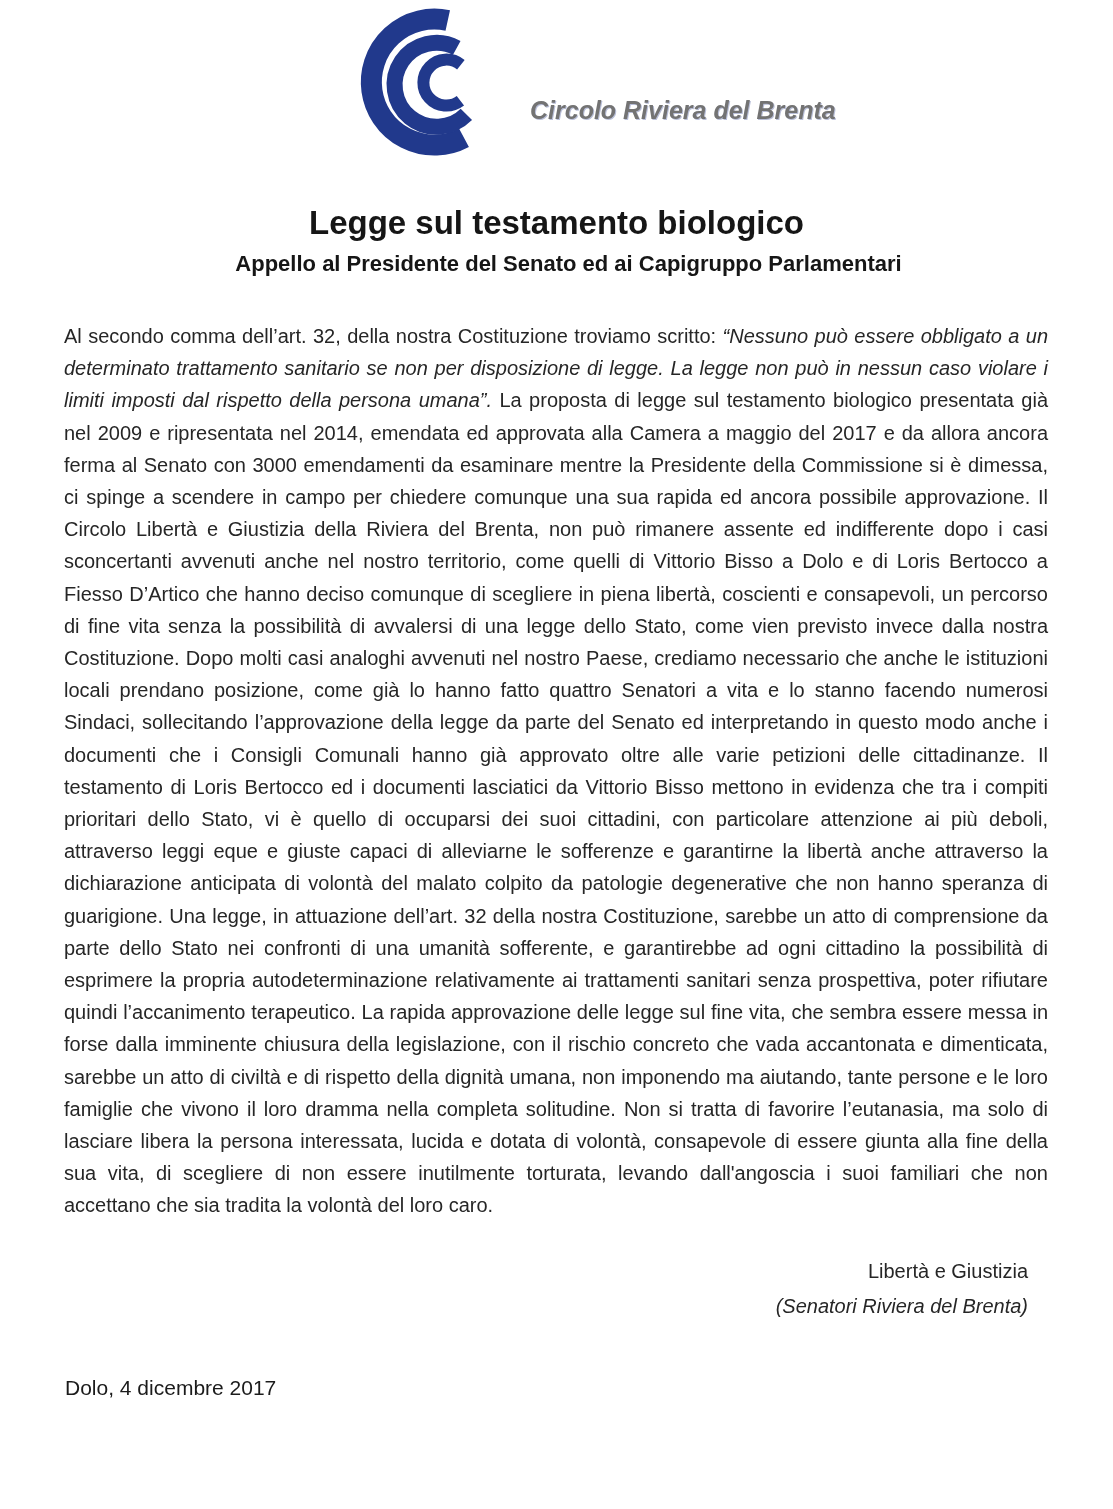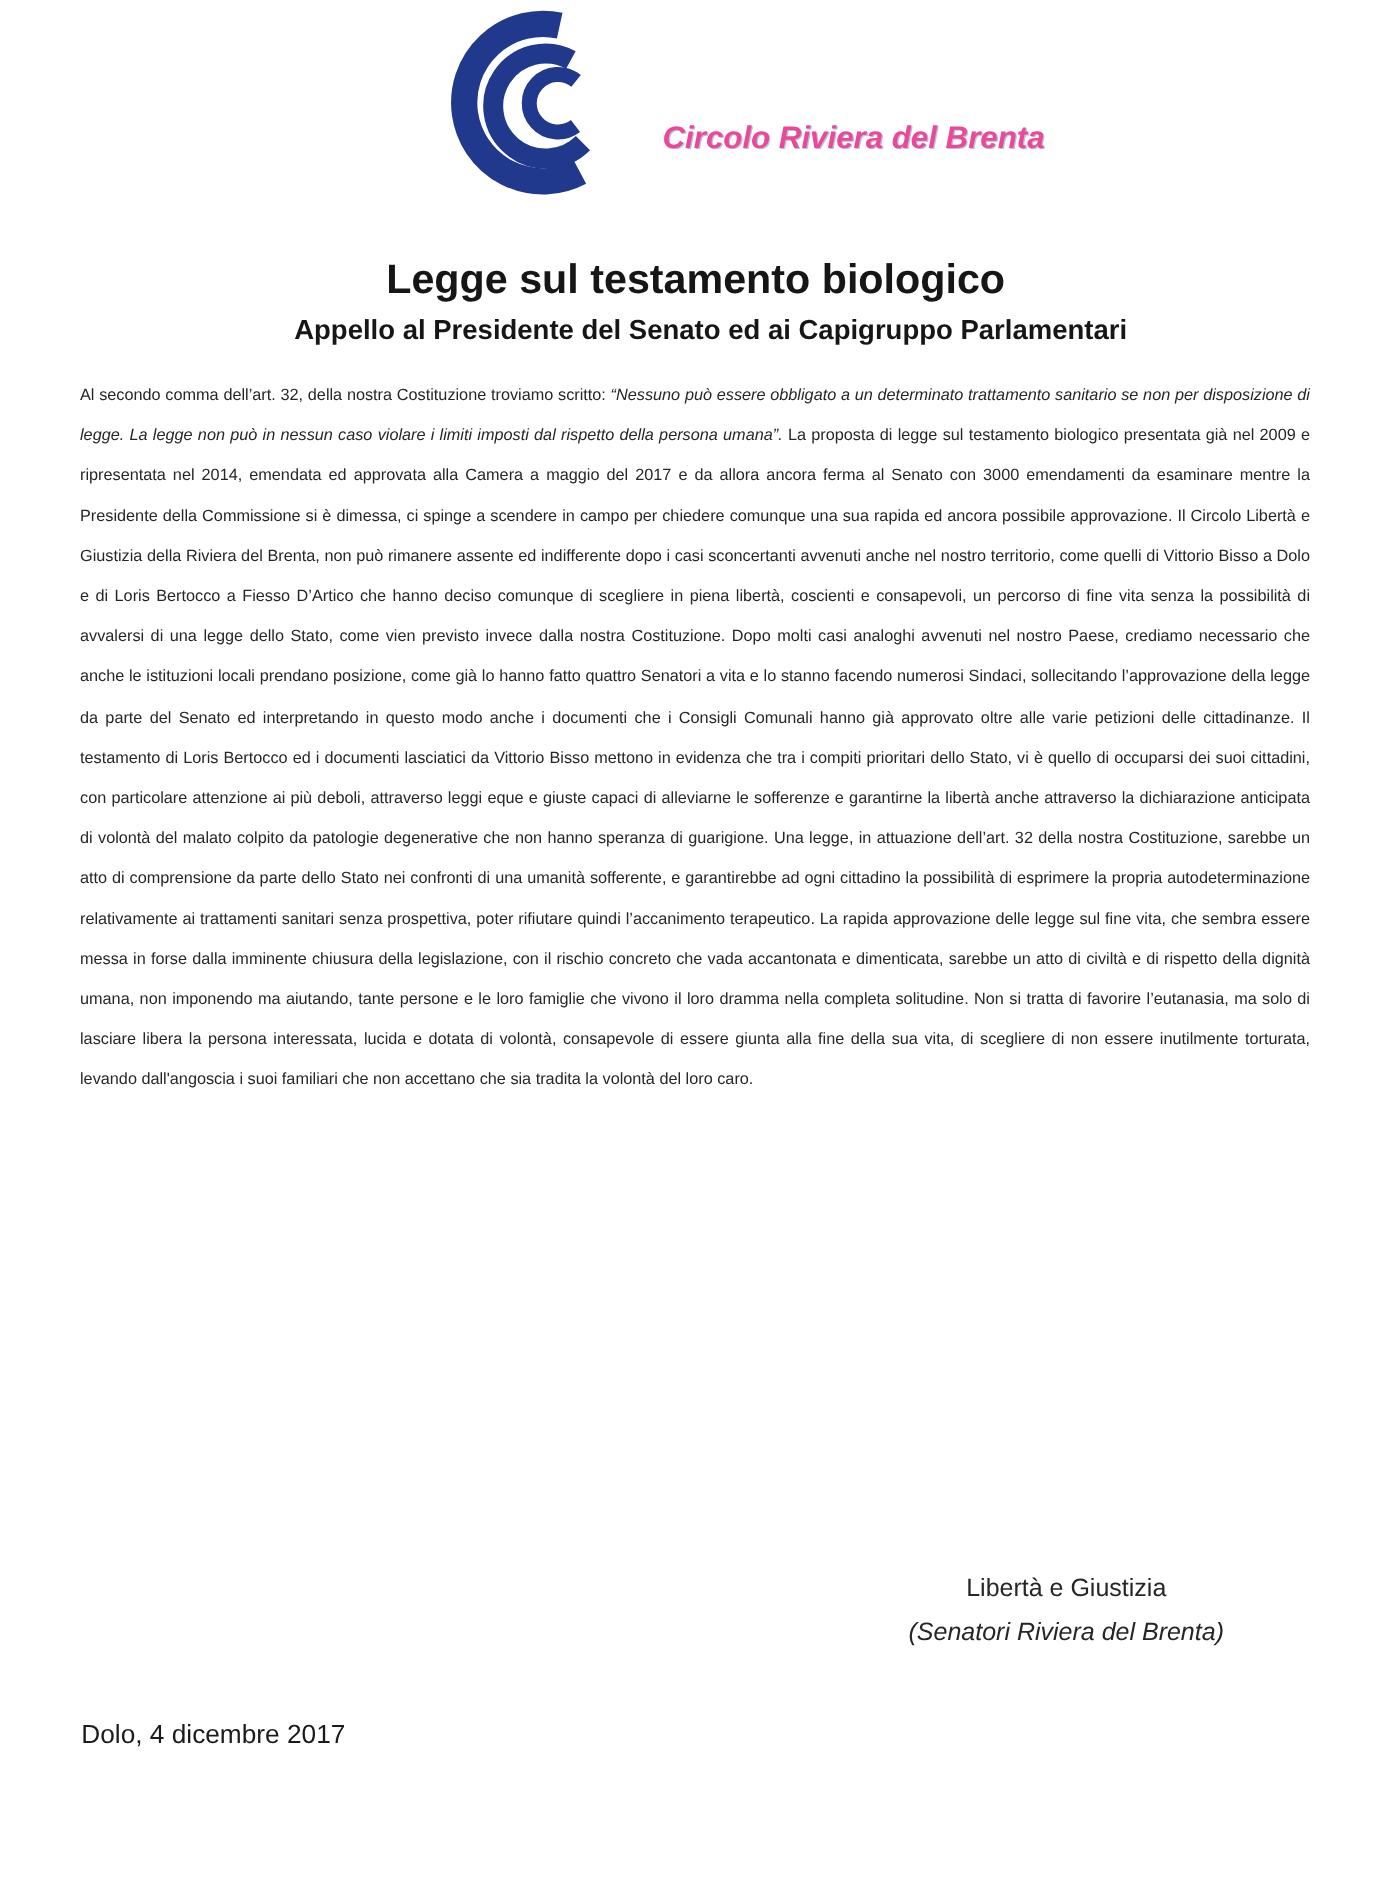--- a/index.html
+++ b/index.html
@@ -40,21 +40,21 @@
     text-shadow: 1px 1px 0 #6a76b5;
     white-space: nowrap;
   }
   .brand-sub {
     position: absolute;
     left: 190px;
     top: 90px;
     font-size: 25px;
     font-weight: bold;
     font-style: italic;
-    color: #ec4899;
+    color: #737373;
     text-shadow: 1px 1px 0 #b9bfd9;
     white-space: nowrap;
   }
 
   
   .headline {
     position: absolute;
     top: 204px;
     left: 0;
     right: 0;
@@ -69,38 +69,38 @@
     margin-top: 9px;
     font-size: 22px;
     font-weight: bold;
     color: #161616;
     margin-left: 24px;
   }
 
   
   .body-text {
     position: absolute;
-    top: 300px;
+    top: 320px;
     left: 64px;
     right: 65px;
-    font-size: 13px;
+    font-size: 20px;
     line-height: 32.2px;
     text-align: justify;
     text-justify: inter-word;
     color: #262626;
   }
   .body-text .quote { font-style: italic; }
 
   
   .signature {
     position: absolute;
     top: 1256px;
     left: 678px;
     width: 350px;
-    text-align: center;
+    text-align: right;
     font-size: 20px;
     color: #262626;
   }
   .signature .sig-line1 { line-height: 30px; }
   .signature .sig-line2 { line-height: 30px; margin-top: 5px; font-style: italic; }
 
   
   .dateline {
     position: absolute;
     left: 65px;

